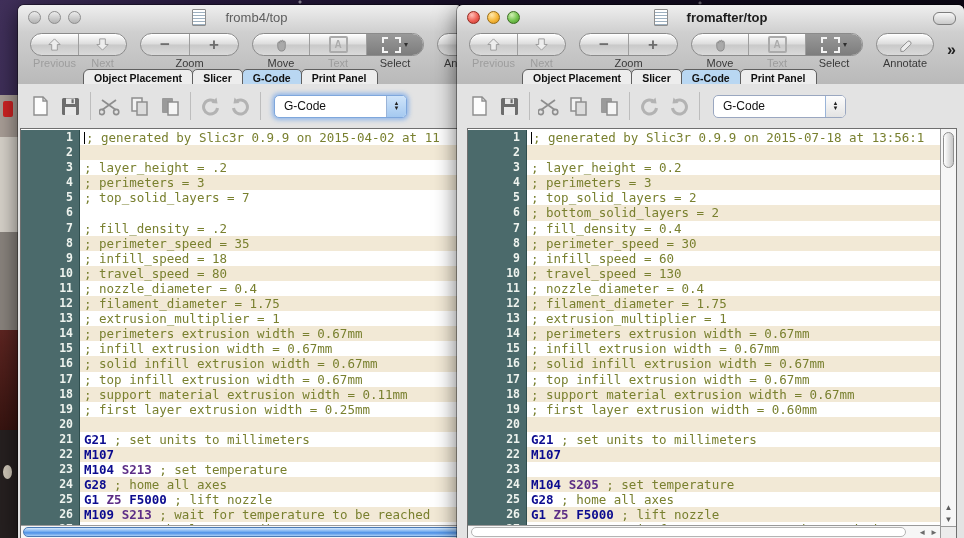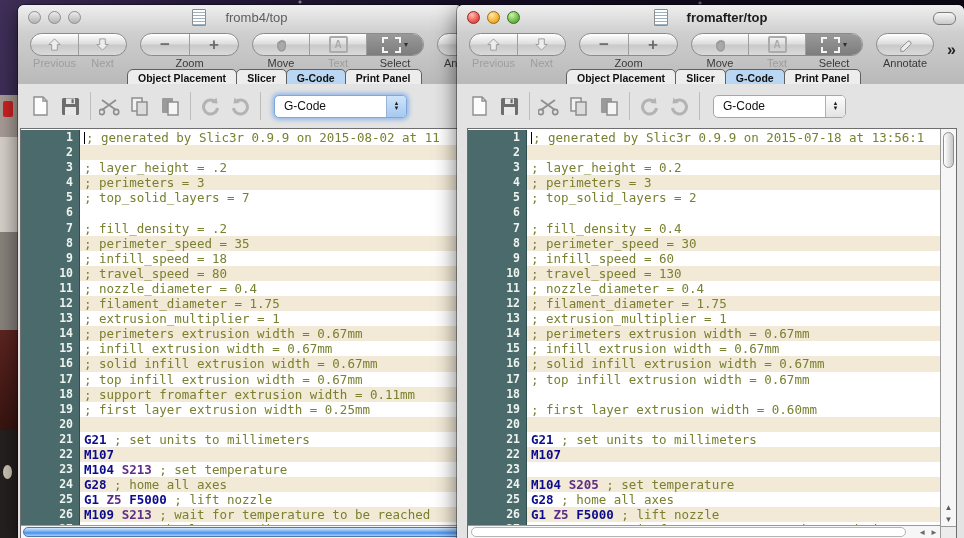--- a/index.html
+++ b/index.html
@@ -44,21 +44,21 @@
   .lblrow{display:flex;margin-top:1px;align-items:center;}
   .lblrow span{text-align:center;font-size:11px;}
   .lbl-dk{color:#393939;}.lbl-dim{color:#9d9d9d;}
   .minus,.plus{font-size:17px;font-weight:bold;color:#6e6e6e;line-height:1;}
   .texta{width:15px;height:13px;border:2px solid #ababab;border-radius:2px;color:#ababab;
       font-size:10px;font-weight:bold;display:flex;align-items:center;justify-content:center;}
   .dashsq{width:15px;height:12px;border:2px dashed #f4f4f4;}
   .sel-caret{color:#2e2e2e;font-size:8px;}
   .of-chevron{font-size:16px;font-weight:bold;color:#1f1f1f;margin-top:8px;}
   
-  .tabs{display:flex;margin-left:88px;height:16px;padding-left:21px;}
+  .tabs{display:flex;margin-left:44px;height:16px;padding-left:21px;}
   .tab{font-size:10.5px;font-weight:bold;color:#101010;background:#ededed;
       border:1px solid #5f5f5f;margin-right:-1px;padding:1px 10px 0;
       border-radius:5px 5px 0 0;display:flex;align-items:center;}
   .tab:first-child{border-radius:6px 5px 0 0;}
   .tab.sel{background:#b9d7f2;}
   
   .content{position:absolute;top:79px;left:0;right:0;bottom:0;background:#e3e3e3;}
   .minibar{height:44px;display:flex;align-items:center;padding-left:10px;}
   .mico{width:24px;height:24px;display:flex;align-items:center;justify-content:center;margin-right:6px;}
   .vsep{width:1px;height:28px;background:#bdbdbd;margin:0 7px 0 2px;}
@@ -255,38 +255,38 @@
         <div class="dropdown focused">
           <span class="dd-label">G-Code</span>
           <span class="dd-cap">
               <span>▲</span>
               <span>▼</span>
             </span>
         </div>
       </div>
       <div class="editor">
         <div class="rows">
-            <div class="row"><span class="gut">1</span><span class="codeln"><span class="caret"></span><span class="cmt">; generated by Slic3r 0.9.9 on 2015-08-02 at 11</span></span></div>
+            <div class="row"><span class="gut">1</span><span class="codeln"><span class="caret"></span><span class="cmt">; generated by Slic3r 0.9.9 on 2015-04-02 at 11</span></span></div>
             <div class="row alt"><span class="gut">2</span><span class="codeln"></span></div>
             <div class="row"><span class="gut">3</span><span class="codeln"><span class="cmt">; layer_height = .2</span></span></div>
             <div class="row alt"><span class="gut">4</span><span class="codeln"><span class="cmt">; perimeters = 3</span></span></div>
             <div class="row"><span class="gut">5</span><span class="codeln"><span class="cmt">; top_solid_layers = 7</span></span></div>
             <div class="row alt"><span class="gut">6</span></div>
             <div class="row"><span class="gut">7</span><span class="codeln"><span class="cmt">; fill_density = .2</span></span></div>
             <div class="row alt"><span class="gut">8</span><span class="codeln"><span class="cmt">; perimeter_speed = 35</span></span></div>
             <div class="row"><span class="gut">9</span><span class="codeln"><span class="cmt">; infill_speed = 18</span></span></div>
             <div class="row alt"><span class="gut">10</span><span class="codeln"><span class="cmt">; travel_speed = 80</span></span></div>
             <div class="row"><span class="gut">11</span><span class="codeln"><span class="cmt">; nozzle_diameter = 0.4</span></span></div>
             <div class="row alt"><span class="gut">12</span><span class="codeln"><span class="cmt">; filament_diameter = 1.75</span></span></div>
             <div class="row"><span class="gut">13</span><span class="codeln"><span class="cmt">; extrusion_multiplier = 1</span></span></div>
             <div class="row alt"><span class="gut">14</span><span class="codeln"><span class="cmt">; perimeters extrusion width = 0.67mm</span></span></div>
             <div class="row"><span class="gut">15</span><span class="codeln"><span class="cmt">; infill extrusion width = 0.67mm</span></span></div>
             <div class="row alt"><span class="gut">16</span><span class="codeln"><span class="cmt">; solid infill extrusion width = 0.67mm</span></span></div>
             <div class="row"><span class="gut">17</span><span class="codeln"><span class="cmt">; top infill extrusion width = 0.67mm</span></span></div>
-            <div class="row alt"><span class="gut">18</span><span class="codeln"><span class="cmt">; support fromafter extrusion width = 0.11mm</span></span></div>
+            <div class="row alt"><span class="gut">18</span><span class="codeln"><span class="cmt">; support material extrusion width = 0.11mm</span></span></div>
             <div class="row"><span class="gut">19</span><span class="codeln"><span class="cmt">; first layer extrusion width = 0.25mm</span></span></div>
             <div class="row alt"><span class="gut">20</span><span class="codeln"></span></div>
             <div class="row"><span class="gut">21</span><span class="codeln"><span class="cmd">G21</span><span> </span><span class="cmt">; set units to millimeters</span></span></div>
             <div class="row alt"><span class="gut">22</span><span class="codeln"><span class="cmd">M107</span></span></div>
             <div class="row"><span class="gut">23</span><span class="codeln"><span class="cmd">M104</span><span> </span><span class="prm">S213</span><span> </span><span class="cmt">; set temperature</span></span></div>
             <div class="row alt"><span class="gut">24</span><span class="codeln"><span class="cmd">G28</span><span> </span><span class="cmt">; home all axes</span></span></div>
             <div class="row"><span class="gut">25</span><span class="codeln"><span class="cmd">G1</span><span> </span><span class="prm">Z5</span><span> </span><span class="cmd">F5000</span><span> </span><span class="cmt">; lift nozzle</span></span></div>
             <div class="row alt"><span class="gut">26</span><span class="codeln"><span class="cmd">M109</span><span> </span><span class="prm">S213</span><span> </span><span class="cmt">; wait for temperature to be reached</span></span></div>
             <div class="row"><span class="gut">27</span><span class="codeln"><span class="cmd">G90</span><span> </span><span class="cmt">; use absolute coordinates</span></span></div>
           </div>
@@ -443,33 +443,33 @@
             </span>
         </div>
       </div>
       <div class="editor">
         <div class="rows">
             <div class="row"><span class="gut">1</span><span class="codeln"><span class="caret"></span><span class="cmt">; generated by Slic3r 0.9.9 on 2015-07-18 at 13:56:1</span></span></div>
             <div class="row alt"><span class="gut">2</span><span class="codeln"></span></div>
             <div class="row"><span class="gut">3</span><span class="codeln"><span class="cmt">; layer_height = 0.2</span></span></div>
             <div class="row alt"><span class="gut">4</span><span class="codeln"><span class="cmt">; perimeters = 3</span></span></div>
             <div class="row"><span class="gut">5</span><span class="codeln"><span class="cmt">; top_solid_layers = 2</span></span></div>
-            <div class="row alt"><span class="gut">6</span></div>
+            <div class="row alt"><span class="gut">6</span><span class="codeln"><span class="cmt">; bottom_solid_layers = 2</span></span></div>
             <div class="row"><span class="gut">7</span><span class="codeln"><span class="cmt">; fill_density = 0.4</span></span></div>
             <div class="row alt"><span class="gut">8</span><span class="codeln"><span class="cmt">; perimeter_speed = 30</span></span></div>
             <div class="row"><span class="gut">9</span><span class="codeln"><span class="cmt">; infill_speed = 60</span></span></div>
             <div class="row alt"><span class="gut">10</span><span class="codeln"><span class="cmt">; travel_speed = 130</span></span></div>
             <div class="row"><span class="gut">11</span><span class="codeln"><span class="cmt">; nozzle_diameter = 0.4</span></span></div>
             <div class="row alt"><span class="gut">12</span><span class="codeln"><span class="cmt">; filament_diameter = 1.75</span></span></div>
             <div class="row"><span class="gut">13</span><span class="codeln"><span class="cmt">; extrusion_multiplier = 1</span></span></div>
             <div class="row alt"><span class="gut">14</span><span class="codeln"><span class="cmt">; perimeters extrusion width = 0.67mm</span></span></div>
             <div class="row"><span class="gut">15</span><span class="codeln"><span class="cmt">; infill extrusion width = 0.67mm</span></span></div>
             <div class="row alt"><span class="gut">16</span><span class="codeln"><span class="cmt">; solid infill extrusion width = 0.67mm</span></span></div>
             <div class="row"><span class="gut">17</span><span class="codeln"><span class="cmt">; top infill extrusion width = 0.67mm</span></span></div>
-            <div class="row alt"><span class="gut">18</span></div>
+            <div class="row alt"><span class="gut">18</span><span class="codeln"><span class="cmt">; support material extrusion width = 0.67mm</span></span></div>
             <div class="row"><span class="gut">19</span><span class="codeln"><span class="cmt">; first layer extrusion width = 0.60mm</span></span></div>
             <div class="row alt"><span class="gut">20</span><span class="codeln"></span></div>
             <div class="row"><span class="gut">21</span><span class="codeln"><span class="cmd">G21</span><span> </span><span class="cmt">; set units to millimeters</span></span></div>
             <div class="row alt"><span class="gut">22</span><span class="codeln"><span class="cmd">M107</span></span></div>
             <div class="row"><span class="gut">23</span></div>
             <div class="row alt"><span class="gut">24</span><span class="codeln"><span class="cmd">M104</span><span> </span><span class="prm">S205</span><span> </span><span class="cmt">; set temperature</span></span></div>
             <div class="row"><span class="gut">25</span><span class="codeln"><span class="cmd">G28</span><span> </span><span class="cmt">; home all axes</span></span></div>
             <div class="row alt"><span class="gut">26</span><span class="codeln"><span class="cmd">G1</span><span> </span><span class="prm">Z5</span><span> </span><span class="cmd">F5000</span><span> </span><span class="cmt">; lift nozzle</span></span></div>
             <div class="row"><span class="gut">27</span><span class="codeln"><span class="cmd">M109</span><span> </span><span class="prm">S205</span><span> </span><span class="cmt">; wait for temperature to be reached</span></span></div>
           </div>

